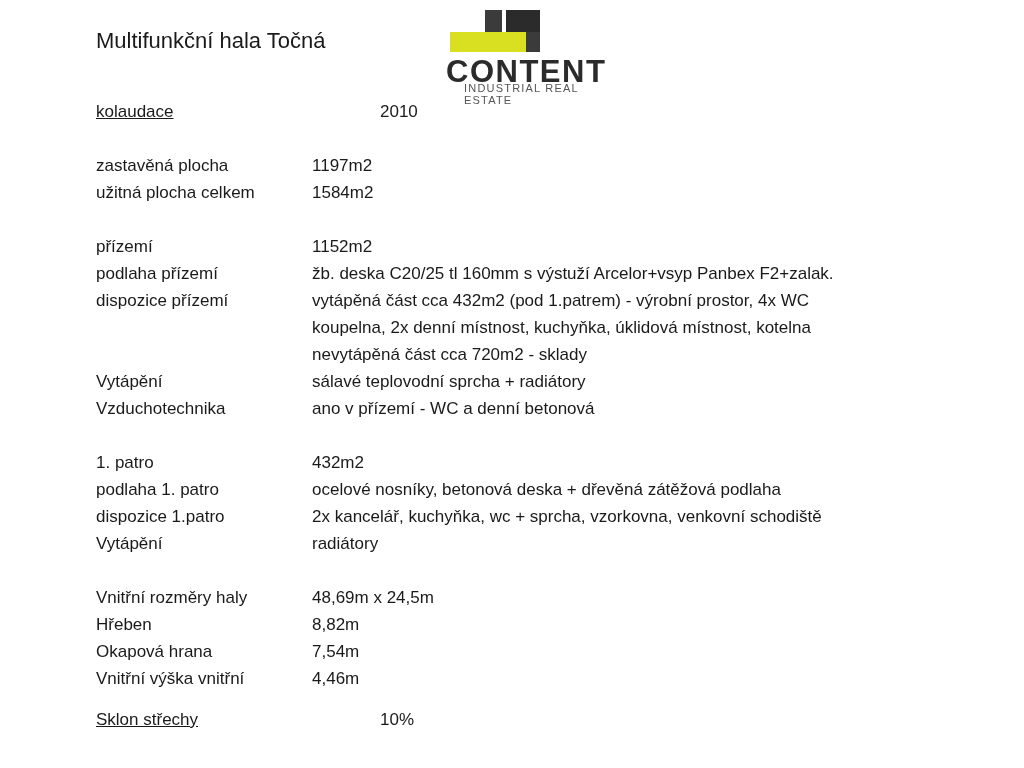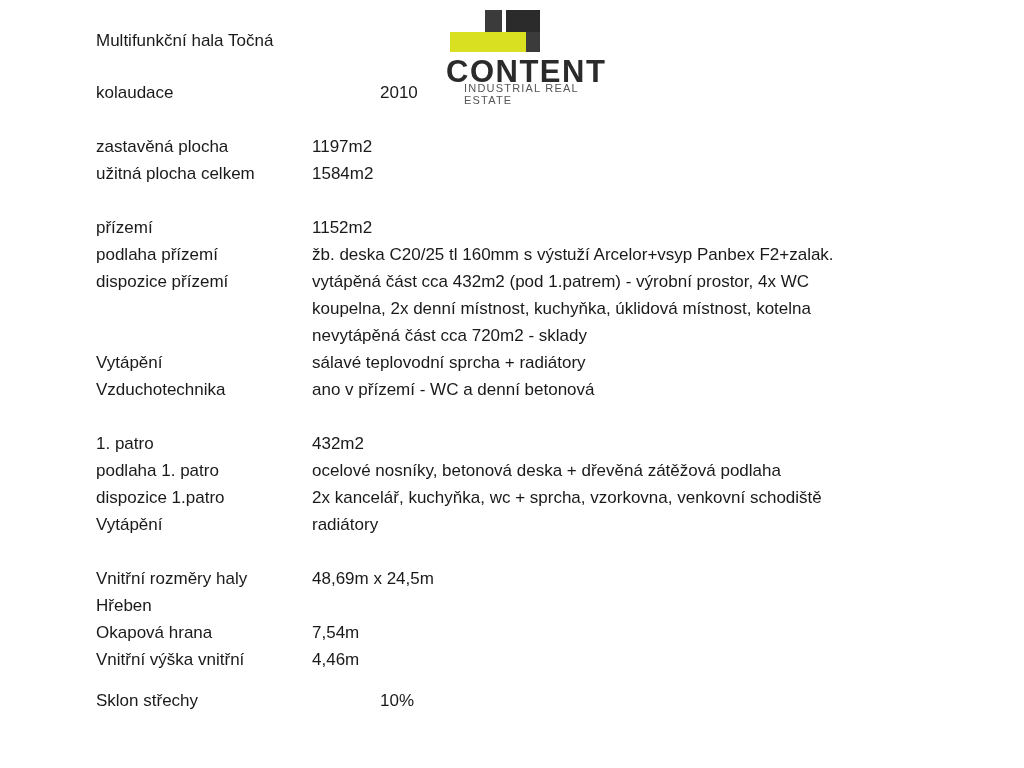--- a/index.html
+++ b/index.html
@@ -88,42 +88,43 @@
   }
 
   
   .doc {
     position: absolute;
     left: 96px;
     top: 28px;
     width: 880px;
   }
   .title {
-    font-size: 17px;
+    font-size: 22px;
     line-height: 26px;
-    margin-bottom: 25px;
+    margin-bottom: 44px;
   }
   .row {
     display: flex;
     align-items: flex-start;
     line-height: 27px;
     font-size: 17px;
   }
   .row .label {
     width: 216px;
     flex: 0 0 216px;
     white-space: nowrap;
   }
   .row .value {
     flex: 1 1 auto;
     white-space: nowrap;
   }
   .row.wide-label .label {
     width: 284px;
     flex: 0 0 284px;
+    text-decoration: underline;
   }
   .row.cont .label {
     width: 216px;
     flex: 0 0 216px;
   }
   .gap-lg { height: 27px; }
   .gap-sm { height: 14px; }
 </style>
 </head>
 <body>
@@ -212,20 +213,21 @@
     </div>
 
     <div class="gap-lg"></div>
 
     <div class="row">
       <div class="label">Vnitřní rozměry haly</div>
       <div class="value">48,69m x 24,5m</div>
     </div>
     <div class="row">
       <div class="label">Hřeben</div>
+      <div class="value">8,82m</div>
     </div>
     <div class="row">
       <div class="label">Okapová hrana</div>
       <div class="value">7,54m</div>
     </div>
     <div class="row">
       <div class="label">Vnitřní výška vnitřní</div>
       <div class="value">4,46m</div>
     </div>
 

